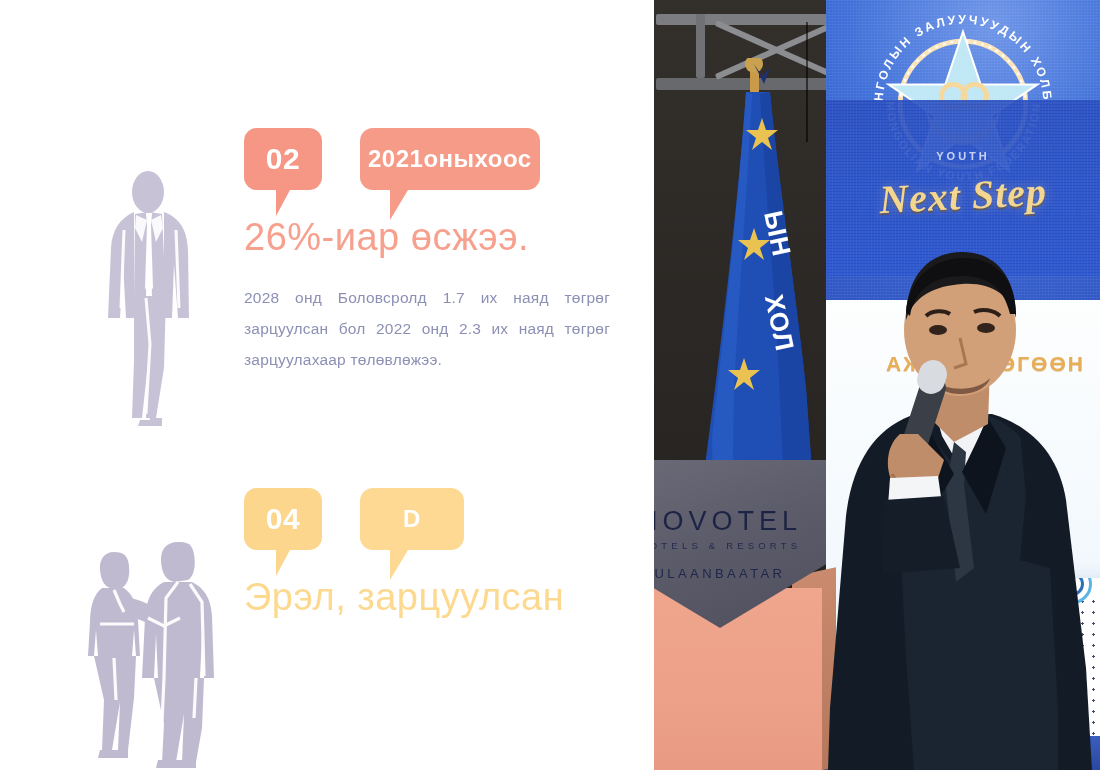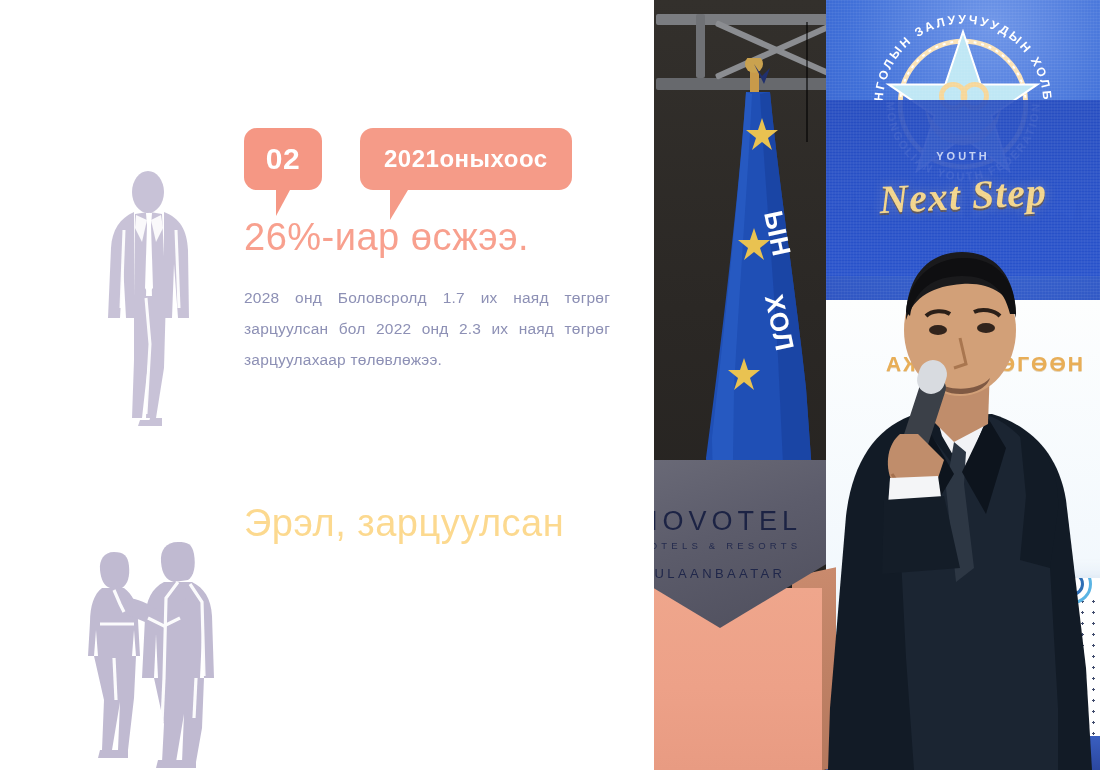--- a/index.html
+++ b/index.html
@@ -29,21 +29,21 @@
   }
   .bubble:after{
     content:"";position:absolute;left:34px;top:100%;
     width:0;height:0;border-style:solid;
     border-width:30px 17px 0 0;
     border-color:inherit;
     border-left-color:transparent;border-bottom-color:transparent;border-right-color:transparent;
   }
   .b-num{width:78px;height:62px;font-size:30px;}
   .b-num:after{left:32px;border-width:26px 14px 0 0;}
-  .b-txt{height:62px;padding:0 24px;font-size:24px;}
+  .b-txt{height:62px;padding:0 8px;font-size:24px;}
   .b-txt:after{left:30px;border-width:30px 18px 0 0;}
 
   .coral{background:#f59784;border-top-color:#f59784;}
   .coral.b-txt{background:#f59b88;border-top-color:#f59b88;}
   .amber{background:#fcd68c;border-top-color:#fcd68c;}
   .amber.b-txt{background:#fdd994;border-top-color:#fdd994;}
 
   .headline{
     font-size:38px;font-weight:400;letter-spacing:.5px;line-height:1.15;
     margin-top:14px;white-space:nowrap;
@@ -245,20 +245,24 @@
           <path d="M30 86 L64 86"></path>
           <path d="M78 80 L94 88 L110 80"></path>
           <path d="M126 140 L124 180"></path>
           <path d="M94 140 L92 184"></path>
           <path d="M44 120 L46 162"></path>
         </g>
       </svg>
     </div>
 
     <div class="block" style="left:200px;top:488px;">
+      <div class="badges">
+        <div class="bubble b-num amber" style="left:0;">04</div>
+        <div class="bubble b-txt amber" style="left:116px;width:104px;padding:0;">D</div>
+      </div>
       <div class="headline amber-t">Эрэл, зарцуулсан</div>
     </div>
 
   </div>
 
   <div class="photo">
     <div class="ph-wall"></div>
 
     <div class="truss">
       <div class="bar h1"></div>

